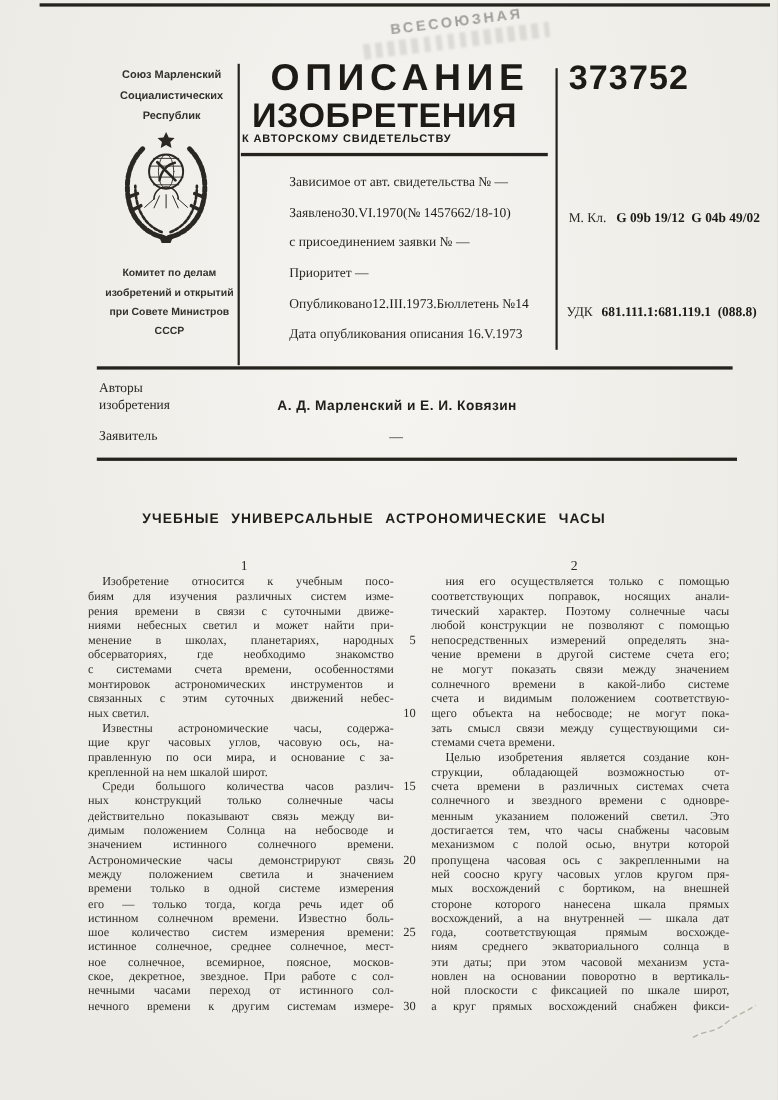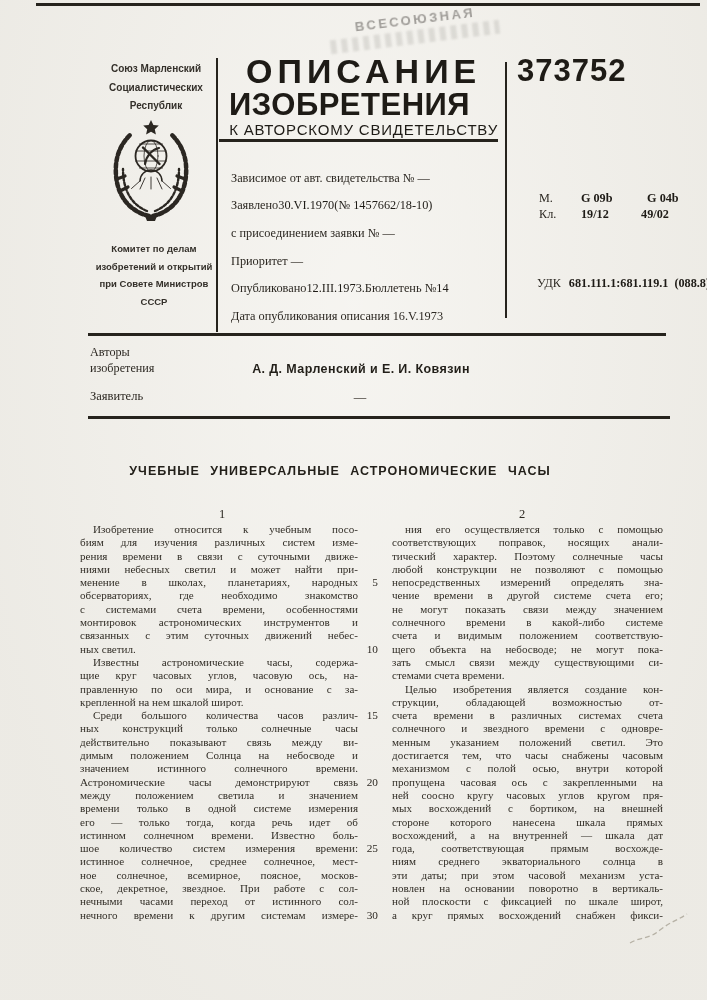--- a/index.html
+++ b/index.html
@@ -20,32 +20,32 @@
   
   .union{left:95px;top:60px;width:122px;text-align:center;font-weight:bold;font-size:10px;line-height:18.5px;color:#34302a;}
   .emblem{left:100px;top:119px;width:102px;height:104px;}
   .committee{left:90px;top:240px;width:128px;text-align:center;font-weight:bold;font-size:9.5px;line-height:17.5px;color:#34302a;}
   
   .vline1{left:216px;top:58px;width:2px;height:274px;}
   .vline2{left:505px;top:62px;width:2px;height:256px;}
   
   .t1{left:230px;top:54px;font-weight:bold;font-size:34px;line-height:34px;letter-spacing:5px;color:#1e1b16;margin-left:16px;}
   .t2{left:229px;top:89px;font-weight:bold;font-size:31px;line-height:31px;letter-spacing:.5px;color:#1e1b16;}
-  .subtitle{left:220px;top:121px;width:278px;text-align:right;font-weight:normal;font-size:15px;letter-spacing:.8px;color:#1e1b16;}
+  .subtitle{left:220px;top:121px;width:278px;text-align:left;font-weight:bold;font-size:10px;letter-spacing:.8px;color:#1e1b16;}
   .subtitle-rule{left:219px;top:139px;width:279px;height:3px;}
   .fields{left:231px;top:158px;width:272px;font-size:12.3px;}
-  .field-row{height:27.7px;display:flex;align-items:flex-end;white-space:nowrap;}
+  .field-row{height:27.7px;display:flex;align-items:flex-start;white-space:nowrap;margin-left:32px;}
   .field-row b{font-weight:normal;color:#1e1b16;}
   
   .number{left:517px;top:53px;font-weight:bold;font-size:31px;letter-spacing:1px;color:#1e1b16;}
   .mkl{left:517px;top:191px;font-size:12.2px;display:flex;gap:9px;}
   .udk{left:515px;top:276px;font-size:12.2px;display:flex;gap:8px;}
   .vals{display:flex;flex-direction:row;line-height:15.5px;font-weight:bold;color:#1e1b16;}
   .vals span:nth-child(2){text-indent:6px;}
-  .lbl{line-height:15.5px;margin-left:22px;}
+  .lbl{line-height:15.5px;}
   
   .rule1{left:88px;top:333px;width:578px;height:3px;}
   .rule2{left:88px;top:416px;width:582px;height:2.5px;}
   .authors-label{left:90px;top:345px;font-size:12.2px;line-height:15.5px;}
   .names{left:211px;top:362px;width:300px;text-align:center;font-weight:bold;font-size:12.5px;letter-spacing:.4px;color:#221f19;}
   .applicant{left:90px;top:389px;font-size:12.5px;}
   .applicant-dash{left:340px;top:390px;width:40px;text-align:center;font-size:12.5px;}
   
   .inv-title{left:100px;top:464px;width:480px;text-align:center;font-weight:bold;font-size:12.5px;
              letter-spacing:1px;word-spacing:6px;color:#221f19;}

